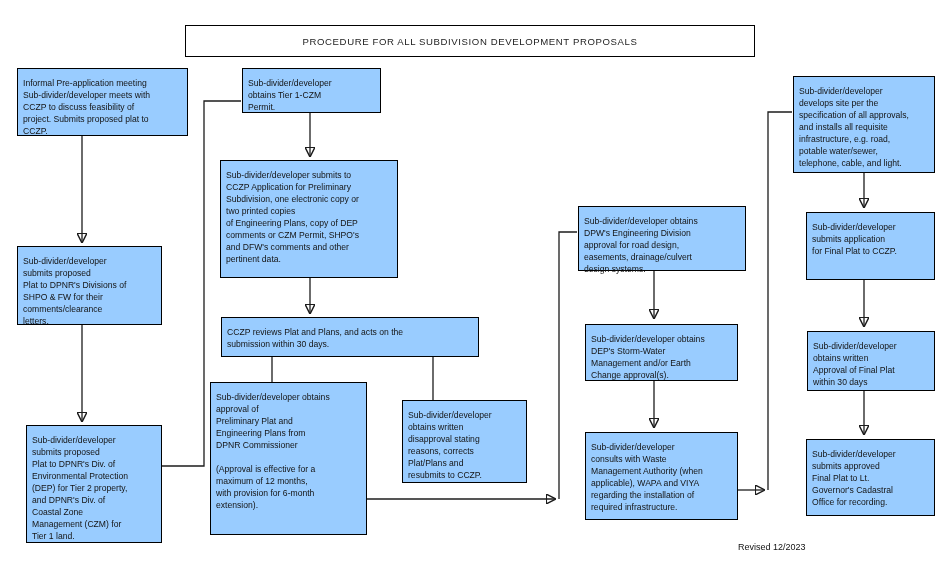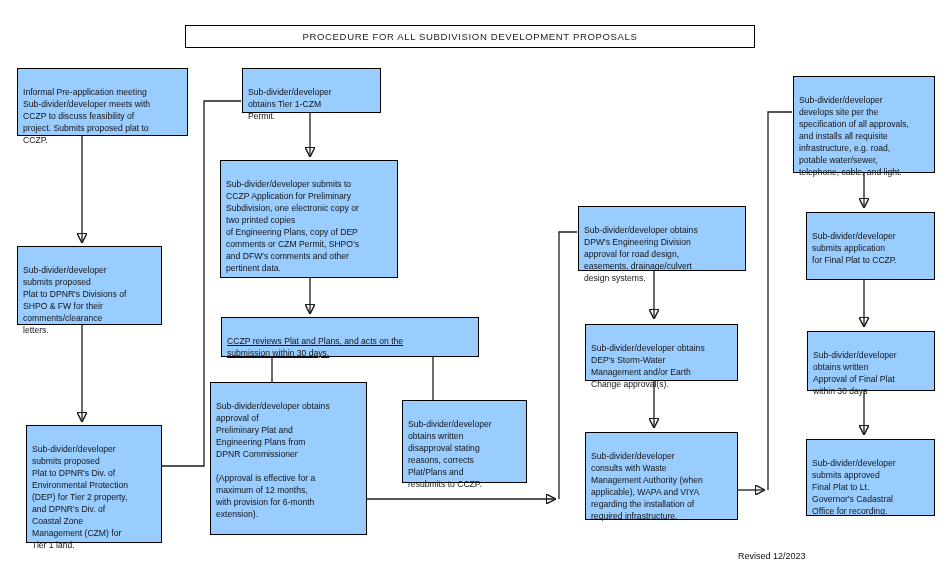--- a/index.html
+++ b/index.html
@@ -5,38 +5,38 @@
   html,body{margin:0;padding:0;background:#ffffff;}
   #canvas{
     position:relative;width:950px;height:577px;background:#ffffff;overflow:hidden;
     font-family:"Liberation Sans",sans-serif;color:#141414;
   }
   #connectors{position:absolute;left:0;top:0;width:950px;height:577px;}
   #connectors path{fill:none;stroke:#1c1c1c;stroke-width:1.3;}
   .flow-box{
     position:absolute;box-sizing:border-box;
     background:#99CCFF;border:1.5px solid #000;
-    padding:17px 5px;font-size:8.6px;line-height:12px;color:#141414;
+    padding:8px 5px;font-size:8.6px;line-height:12px;color:#141414;
   }
   .box-text{white-space:pre;}
   .box-text.it{}
   #title-box{
-    position:absolute;box-sizing:border-box;left:185px;top:25px;width:570px;height:23px;
+    position:absolute;box-sizing:border-box;left:185px;top:25px;width:570px;height:32px;
     background:#ffffff;border:1.2px solid #000;
     display:flex;align-items:center;justify-content:center;
     font-size:9.6px;letter-spacing:0.6px;color:#1c1c1c;
   }
-  #footer-note{position:absolute;left:738px;top:542px;font-size:9px;color:#111;margin-top:9px;}
+  #footer-note{position:absolute;left:738px;top:542px;font-size:9px;color:#111;}
   
   #b-preapp   {left:17px;  top:68px;  width:171px; height:68px;}
   #b-shpo     {left:17px;  top:246px; width:145px; height:79px;}
   #b-dep-czm  {left:26px;  top:425px; width:136px; height:118px;}
   #b-tier1    {left:242px; top:68px;  width:139px; height:45px;}
   #b-applic   {left:220px; top:160px; width:178px; height:118px;}
-  #b-reviews  {left:221px; top:317px; width:258px; height:40px;text-decoration:underline;}
+  #b-reviews  {left:221px; top:317px; width:258px; height:40px;}
   #b-approval {left:210px; top:382px; width:157px; height:153px;}
   #b-disappr  {left:402px; top:400px; width:125px; height:83px;}
   #b-dpw      {left:578px; top:206px; width:168px; height:65px;}
   #b-storm    {left:585px; top:324px; width:153px; height:57px;}
   #b-waste    {left:585px; top:432px; width:153px; height:88px;}
   #b-develop  {left:793px; top:76px;  width:142px; height:97px;}
   #b-final-app{left:806px; top:212px; width:129px; height:68px;}
   #b-final-ok {left:807px; top:331px; width:128px; height:60px;}
   #b-record   {left:806px; top:439px; width:129px; height:77px;}
 </style>

